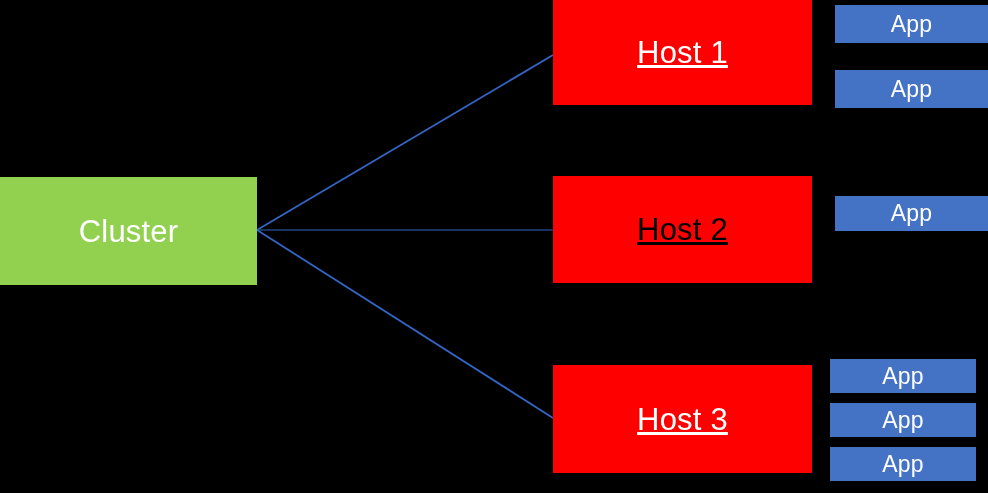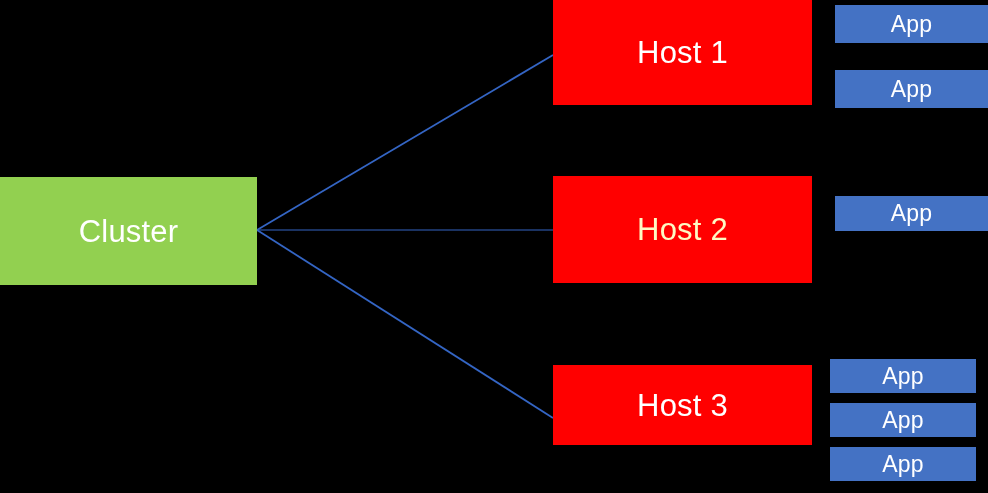--- a/index.html
+++ b/index.html
@@ -29,20 +29,21 @@
     background: #92D050;
     font-size: 31px;
     font-weight: 400;
     letter-spacing: 0.2px;
   }
   .host-node {
     background: #FF0000;
     font-size: 31px;
     font-weight: 400;
     letter-spacing: 0.2px;
+    text-decoration: underline;
   }
   .app-node {
     background: #4472C4;
     font-size: 23px;
     font-weight: 400;
     letter-spacing: 0.2px;
   }
   #edges {
     position: absolute;
     left: 0;
@@ -66,24 +67,24 @@
   </svg>
 
   <div class="node cluster-node" id="cluster-node" style="left: 0px; top: 177px; width: 257px; height: 108px; background: rgb(146, 208, 80); color: rgb(255, 255, 255);">
     <span>Cluster</span>
   </div>
 
   <div id="host-layer">
       <div class="node host-node" style="background: rgb(255, 0, 0); color: rgb(255, 255, 255); left: 553px; top: 0px; width: 259px; height: 105px;">
         <span>Host 1</span>
       </div>
-      <div class="node host-node" style="background: rgb(255, 0, 0); color: #fef9c3; left: 553px; top: 176px; width: 259px; height: 107px;">
+      <div class="node host-node" style="background: rgb(255, 0, 0); color: #000000; left: 553px; top: 176px; width: 259px; height: 107px;">
         <span>Host 2</span>
       </div>
-      <div class="node host-node" style="background: rgb(255, 0, 0); color: rgb(255, 255, 255); left: 553px; top: 365px; width: 259px; height: 80px;">
+      <div class="node host-node" style="background: rgb(255, 0, 0); color: rgb(255, 255, 255); left: 553px; top: 365px; width: 259px; height: 108px;">
         <span>Host 3</span>
       </div>
     </div>
   <div id="app-layer">
       <div class="node app-node" style="background: rgb(68, 114, 196); color: rgb(255, 255, 255); left: 835px; top: 5px; width: 153px; height: 38px;">
         <span>App</span>
       </div>
       <div class="node app-node" style="background: rgb(68, 114, 196); color: rgb(255, 255, 255); left: 835px; top: 70px; width: 153px; height: 38px;">
         <span>App</span>
       </div>

